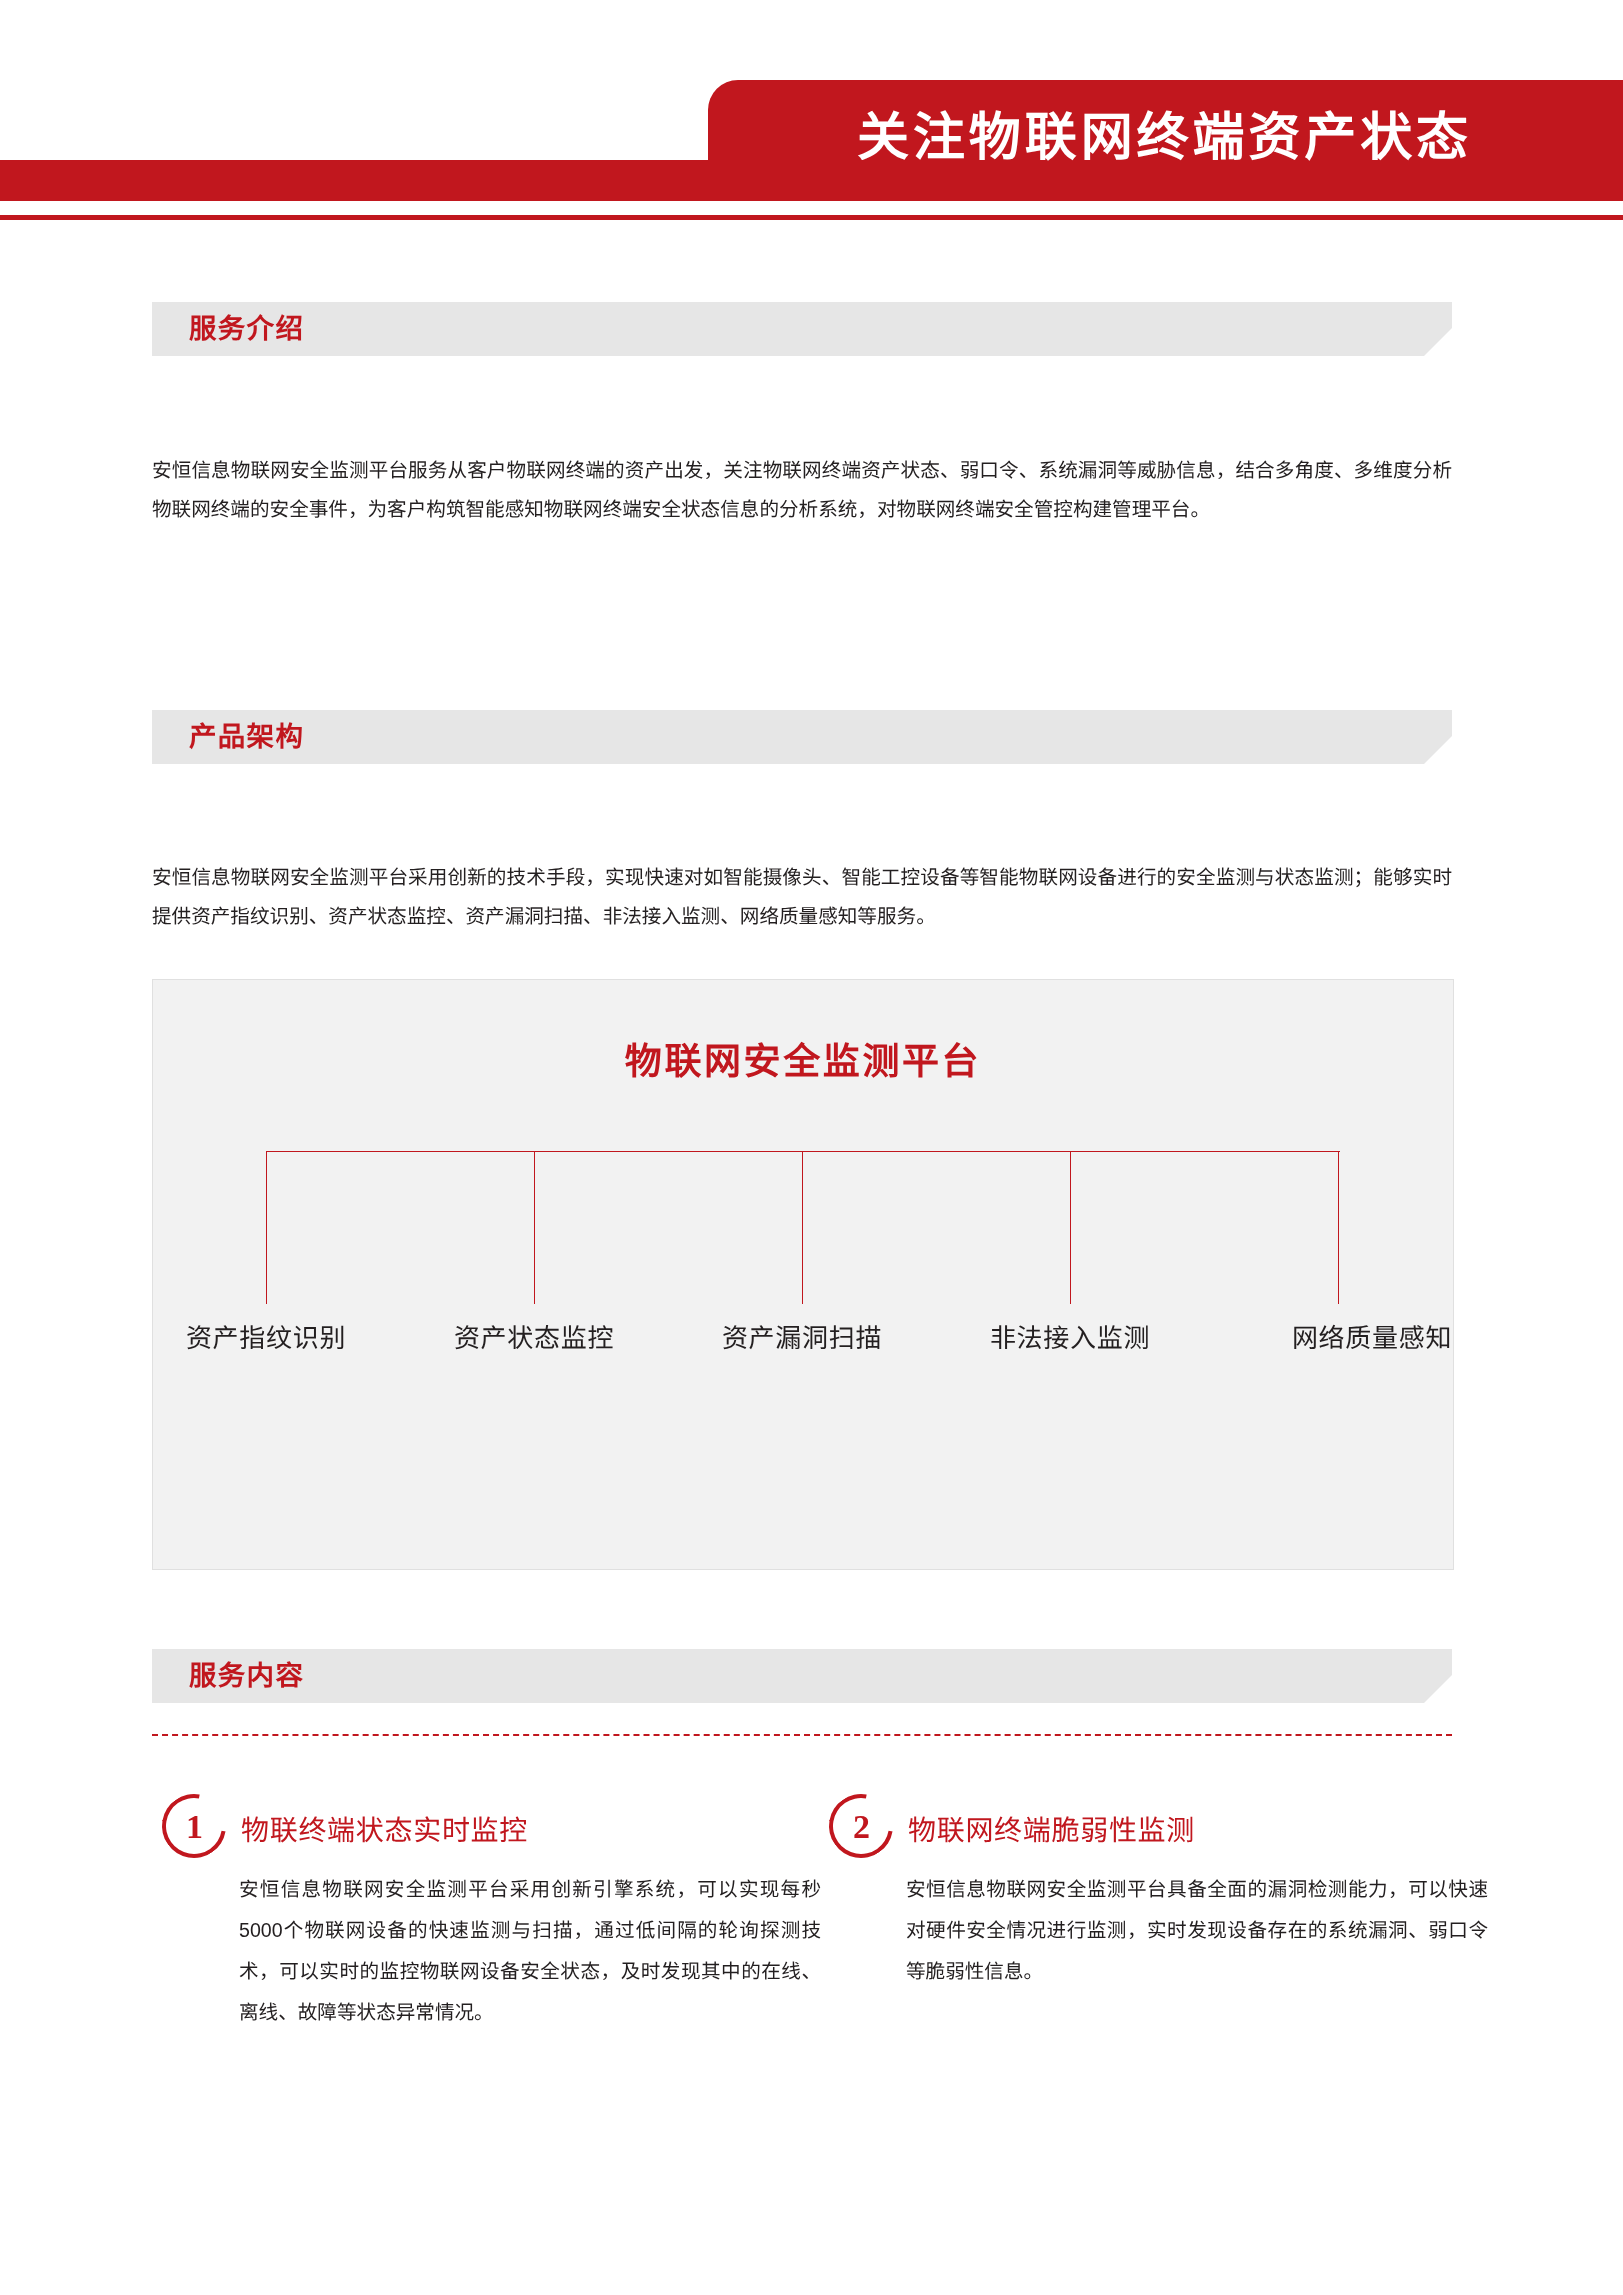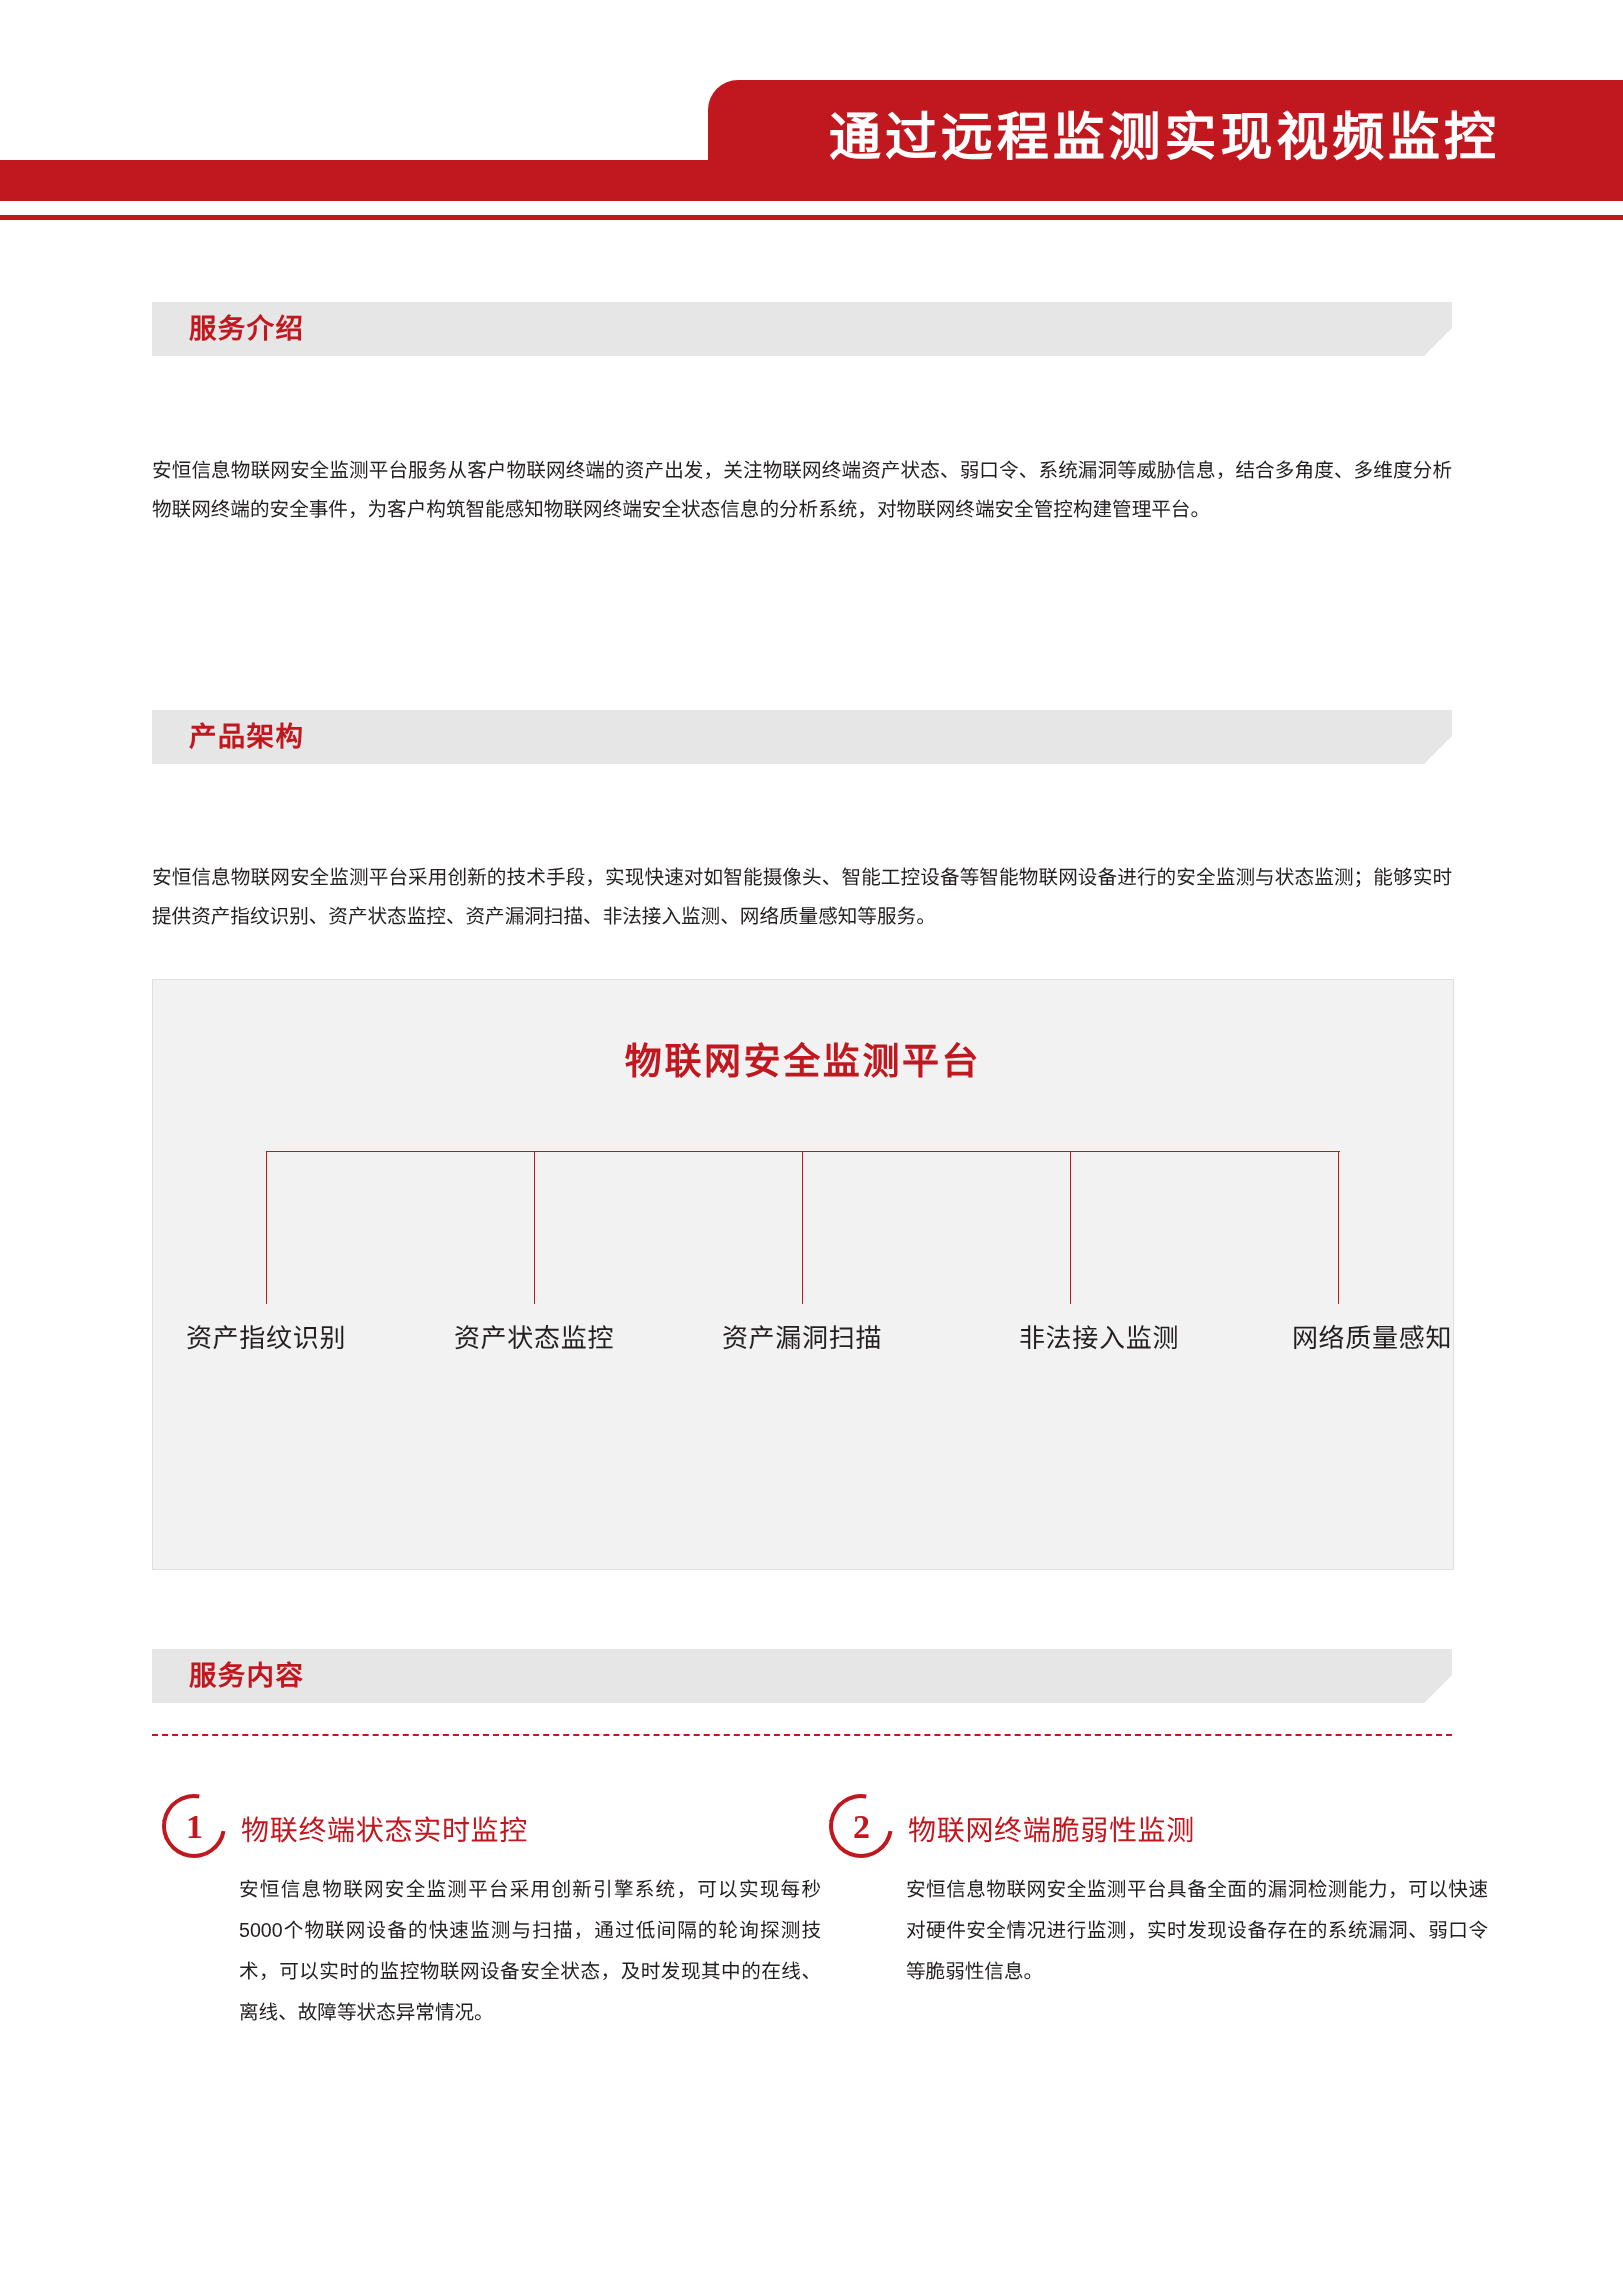--- a/index.html
+++ b/index.html
@@ -225,21 +225,21 @@
     text-align: justify;
     margin-left: 44px;
   }
 </style>
 </head>
 <body>
 
 <div class="header">
   <div class="header-bar"></div>
   <div class="header-plate"></div>
-  <div class="header-title">通过远程监测实现视频监控</div>
+  <div class="header-title">关注物联网终端资产状态</div>
   <div class="header-bar-thin"></div>
 </div>
 
 <div class="section-head" style="top:302px;">
   <div class="bg"></div>
   <div class="txt">服务介绍</div>
 </div>
 <div class="para" style="left:152px; top:407px; width:1300px;">安恒信息物联网安全监测平台服务从客户物联网终端的资产出发，关注物联网终端资产状态、弱口令、系统漏洞等威胁信息，结合多角度、多维度分析物联网终端的安全事件，为客户构筑智能感知物联网终端安全状态信息的分析系统，对物联网终端安全管控构建管理平台。</div>
 
 <div class="section-head" style="top:710px;">
@@ -254,21 +254,21 @@
   <div class="arch-hline"></div>
   <div class="arch-vline" style="left:113px;"></div>
   <div class="arch-vline" style="left:381px;"></div>
   <div class="arch-vline" style="left:649px;"></div>
   <div class="arch-vline" style="left:917px;"></div>
   <div class="arch-vline" style="left:1185px;"></div>
 
   <div class="arch-label" style="left:113px;">资产指纹识别</div>
   <div class="arch-label" style="left:381px;">资产状态监控</div>
   <div class="arch-label" style="left:649px;">资产漏洞扫描</div>
-  <div class="arch-label" style="left:917px;margin-left:29px;">非法接入监测</div>
+  <div class="arch-label" style="left:917px;">非法接入监测</div>
   <div class="arch-label" style="left:1219px;">网络质量感知</div>
 </div>
 
 <div class="section-head" style="top:1649px;padding-left:23px;">
   <div class="bg"></div>
   <div class="txt">服务内容</div>
 </div>
 <div class="dashed-rule"></div>
 
 <div class="svc-item" style="left:162px; top:1794px;">

